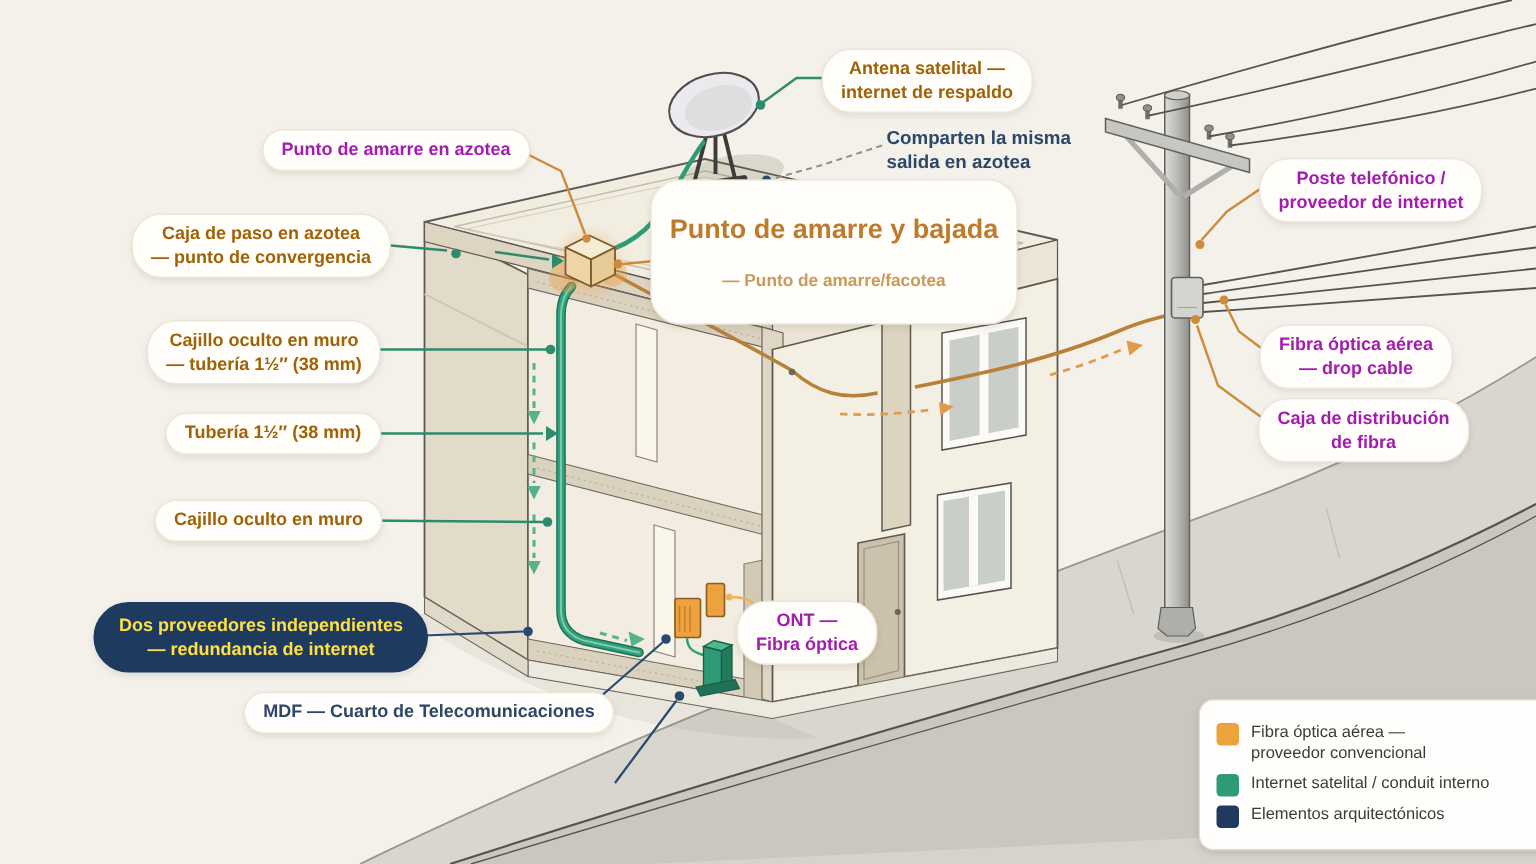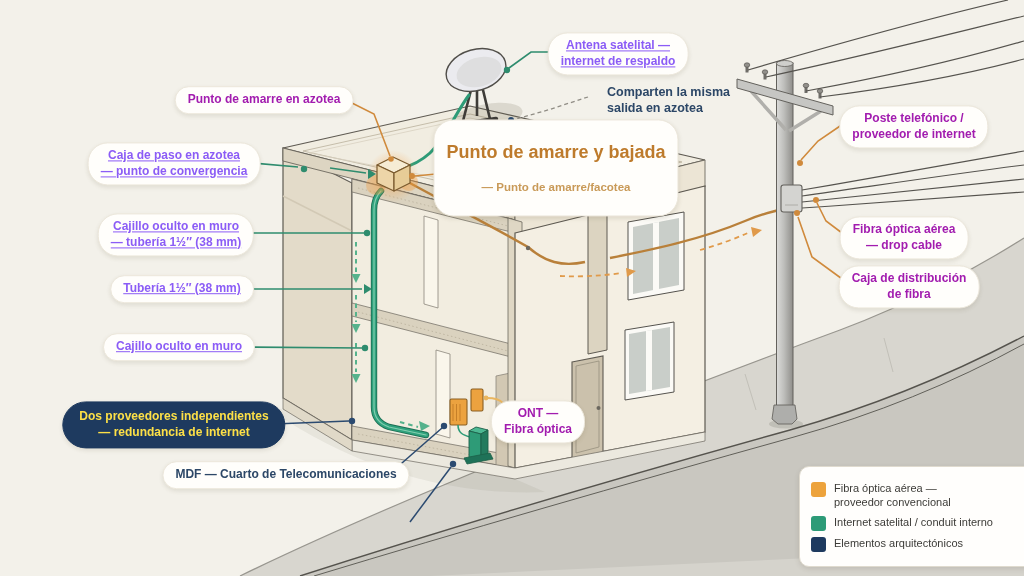--- a/index.html
+++ b/index.html
@@ -6,27 +6,27 @@
   body{font-family:"Liberation Sans",sans-serif;background:#f3f1ea;}
   #stage{position:relative;width:1024px;height:576px;background:#f3f1ea;overflow:hidden;}
   #scene{position:absolute;left:0;top:0;}
   .pill{
     position:absolute;transform:translate(-50%,-50%);
     background:#fffefb;border:1px solid #ece7db;border-radius:20px;
     padding:5px 12px;text-align:center;font-weight:bold;font-size:12px;line-height:1.3;
     white-space:pre-line;width:max-content;box-shadow:0 2px 4px rgba(80,70,45,.12);
     z-index:5;
   }
-  .t-teal{color:#8b5cf6;text-decoration:underline;}
+  .t-teal{color:#a16207;}
   .t-orange{color:#a21caf;}
   .t-navy{color:#2c4767;text-align:right;}
   .pill-navy{background:#1e3a5f;color:#fde047;border-color:#1e3a5f;border-radius:24px;padding:7px 16px;}
   .plain{position:absolute;background:none;border:none;box-shadow:none;
     font-weight:bold;font-size:12.5px;line-height:1.3;white-space:pre-line;width:max-content;
-    text-align:left;color:#2c4767;z-index:5;margin-left:16px;}
+    text-align:left;color:#2c4767;z-index:5;}
   .big-line{display:block;font-size:18px;color:#be7b2c;}
   .small-line{display:block;font-size:11.5px;color:#c99a58;}
   #legend{
     position:absolute;left:799px;top:466px;width:216px;z-index:5;
     background:#fffefc;border:1px solid #dfdace;border-radius:10px;
     padding:9px 11px;box-shadow:0 2px 5px rgba(80,70,45,.15);
   }
   .lrow{display:flex;gap:8px;align-items:flex-start;margin:5px 0;}
   .sw{width:15px;height:15px;border-radius:3px;flex:none;margin-top:1px;}
   .sw-0{background:#eda33c;}

